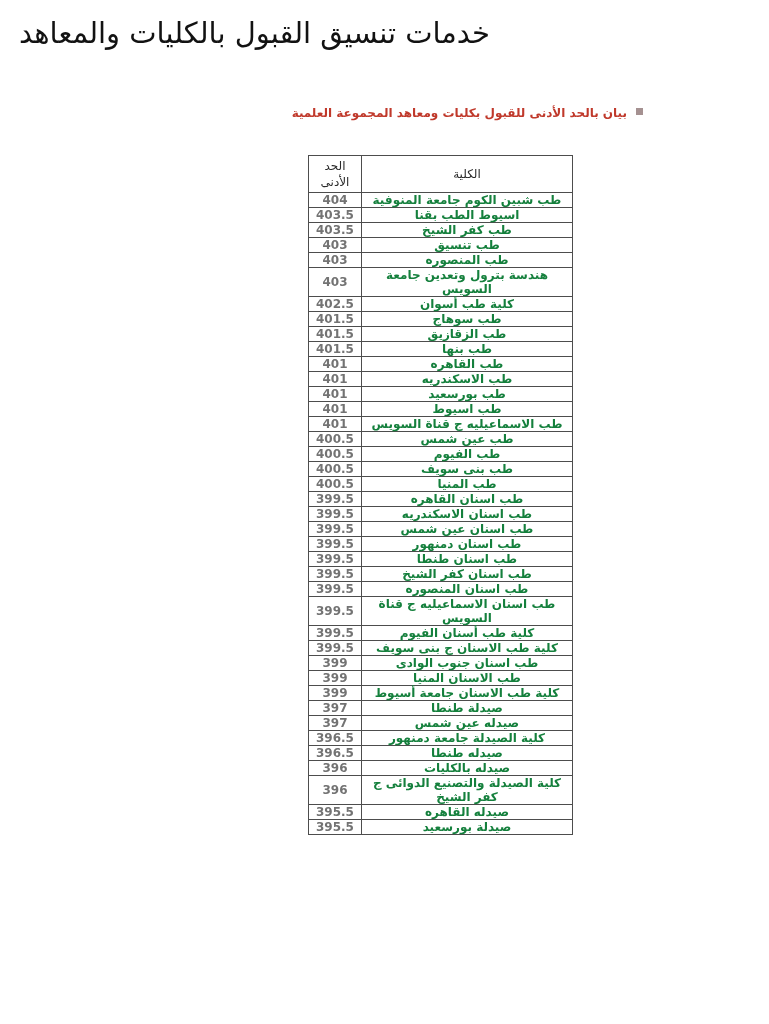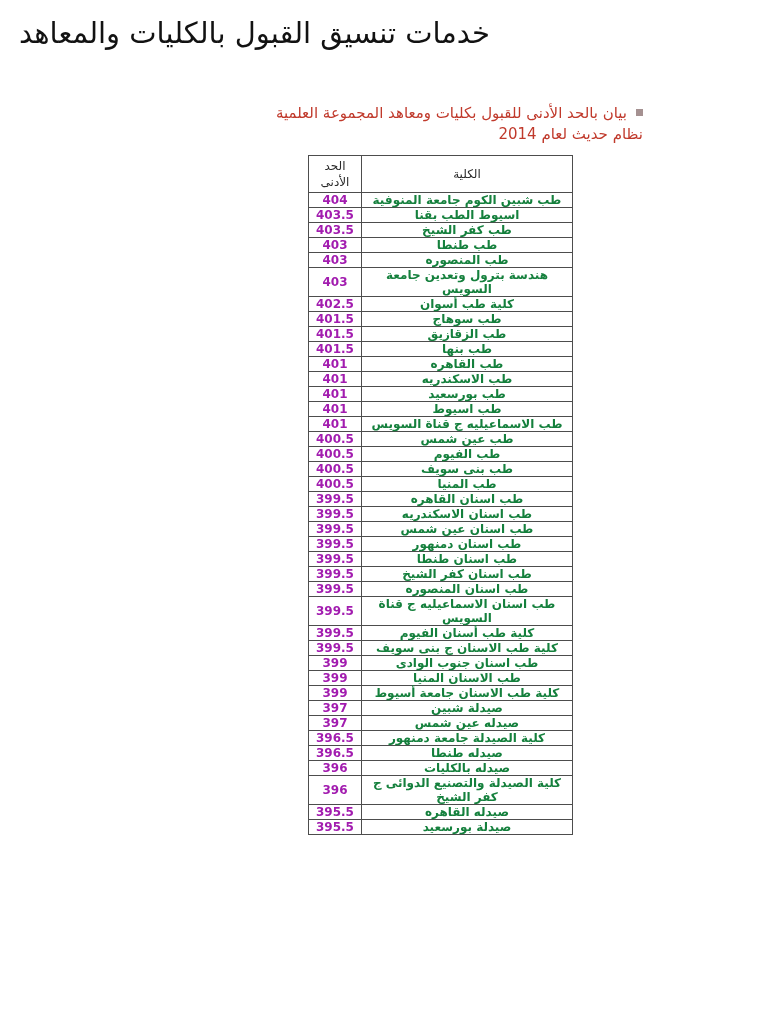--- a/index.html
+++ b/index.html
@@ -20,22 +20,22 @@
     font-weight:400;
     color:#121212;
     font-family:"DejaVu Sans", sans-serif;
   }
   .notice{
     position:absolute;
     top:103px;
     right:126px;
     direction:rtl;
     text-align:right;
-    font-size:15px;
-    font-weight:normal;
+    font-size:12px;
+    font-weight:bold;
     line-height:21px;
   }
   .notice-line1{white-space:nowrap;}
   .bullet{
     display:inline-block;
     width:7px;height:7px;
     background:#a59191;
     margin-left:9px;
     vertical-align:2px;
   }
@@ -66,37 +66,36 @@
   .college-cell{
     font-weight:bold;
     font-size:12px;
     color:#15803d;
     line-height:14px;
     padding:1px 2px;
   }
   .min-cell{
     font-weight:bold;
     font-size:12px;
-    color:#a21caf;
+    color:#737373;
     line-height:14px;
     direction:ltr;
   }
 </style>
 </head>
 <body>
 
 <div class="page">
 
   <div class="title">خدمات تنسيق القبول بالكليات والمعاهد</div>
 
   <div class="notice" style="color: rgb(192, 57, 43);">
     <div class="notice-line1">
       <span class="bullet"></span><span>بيان بالحد الأدنى للقبول بكليات ومعاهد المجموعة العلمية</span>
     </div>
-    <div class="notice-line2">نظام حديث لعام 2014</div>
   </div>
 
   <table class="tbl">
     <thead>
       <tr>
         <th class="college-col">الكلية</th>
         <th class="min-col">الحد الأدنى</th>
       </tr>
     </thead>
     <tbody>
@@ -106,21 +105,21 @@
         </tr>
         <tr>
           <td class="college-cell">اسيوط الطب بقنا</td>
           <td class="min-cell">403.5</td>
         </tr>
         <tr>
           <td class="college-cell">طب كفر الشيخ</td>
           <td class="min-cell">403.5</td>
         </tr>
         <tr>
-          <td class="college-cell">طب طنطا</td>
+          <td class="college-cell">طب تنسيق</td>
           <td class="min-cell">403</td>
         </tr>
         <tr>
           <td class="college-cell">طب المنصوره</td>
           <td class="min-cell">403</td>
         </tr>
         <tr>
           <td class="college-cell">هندسة بترول وتعدين جامعة السويس</td>
           <td class="min-cell">403</td>
         </tr>
@@ -222,21 +221,21 @@
         </tr>
         <tr>
           <td class="college-cell">طب الاسنان المنيا</td>
           <td class="min-cell">399</td>
         </tr>
         <tr>
           <td class="college-cell">كلية طب الاسنان جامعة أسيوط</td>
           <td class="min-cell">399</td>
         </tr>
         <tr>
-          <td class="college-cell">صيدلة شبين</td>
+          <td class="college-cell">صيدلة طنطا</td>
           <td class="min-cell">397</td>
         </tr>
         <tr>
           <td class="college-cell">صيدله عين شمس</td>
           <td class="min-cell">397</td>
         </tr>
         <tr>
           <td class="college-cell">كلية الصيدلة جامعة دمنهور</td>
           <td class="min-cell">396.5</td>
         </tr>

